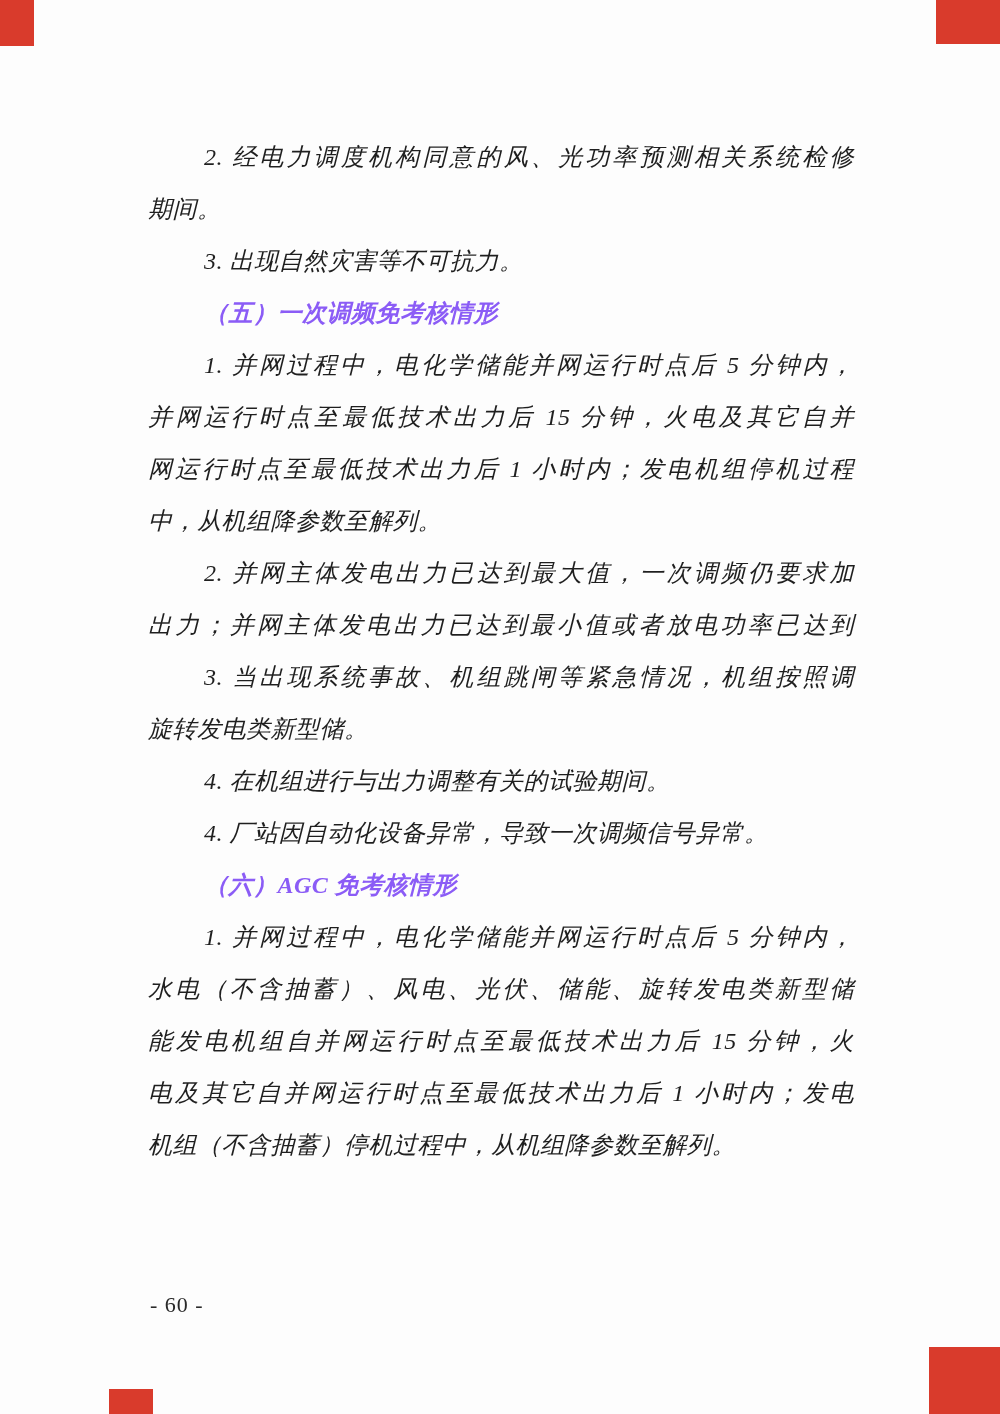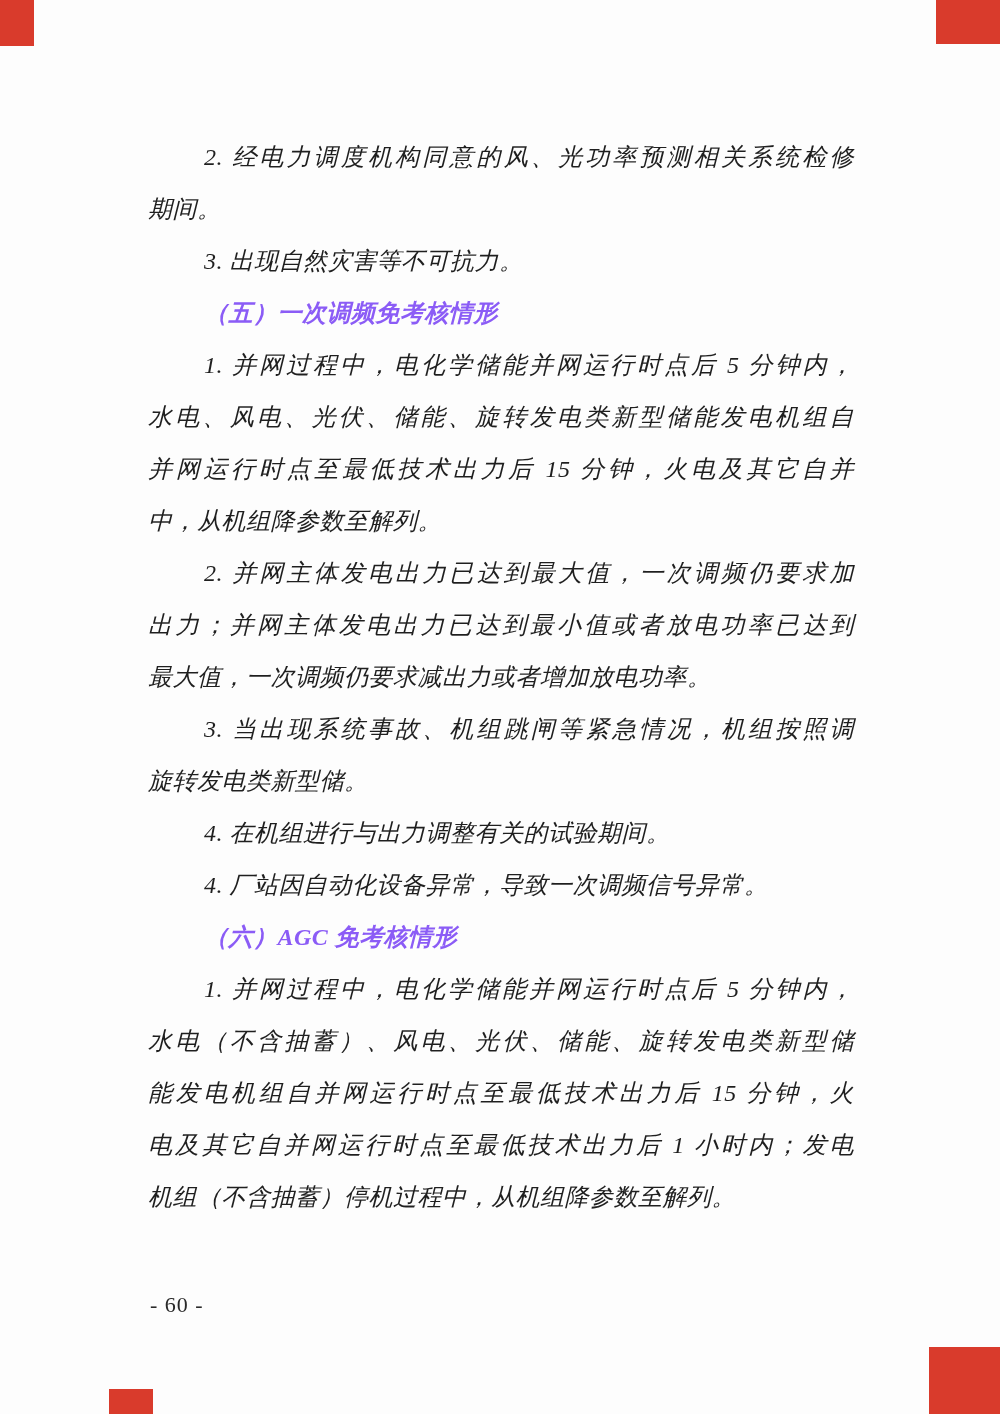--- a/index.html
+++ b/index.html
@@ -68,26 +68,25 @@
 <body>
 
 <div class="page">
 
   <div class="text-block">
     <div class="line indent fill">2. 经电力调度机构同意的风、光功率预测相关系统检修</div>
     <div class="line">期间。</div>
     <div class="line indent">3. 出现自然灾害等不可抗力。</div>
     <div class="line indent bold">（五）一次调频免考核情形</div>
     <div class="line indent fill">1. 并网过程中，电化学储能并网运行时点后 5 分钟内，</div>
-    <div class="line fill">水电、风电、光伏、储能、旋转发电类新型储能发电机组自</div>
     <div class="line fill">并网运行时点至最低技术出力后 15 分钟，火电及其它自并</div>
+    <div class="line fill">网运行时点至最低技术出力后 1 小时内；发电机组停机过程</div>
     <div class="line">中，从机组降参数至解列。</div>
     <div class="line indent fill">2. 并网主体发电出力已达到最大值，一次调频仍要求加</div>
     <div class="line fill">出力；并网主体发电出力已达到最小值或者放电功率已达到</div>
-    <div class="line">最大值，一次调频仍要求减出力或者增加放电功率。</div>
     <div class="line indent fill">3. 当出现系统事故、机组跳闸等紧急情况，机组按照调</div>
     <div class="line">旋转发电类新型储。</div>
     <div class="line indent">4. 在机组进行与出力调整有关的试验期间。</div>
     <div class="line indent">4. 厂站因自动化设备异常，导致一次调频信号异常。</div>
     <div class="line indent bold">（六）AGC 免考核情形</div>
     <div class="line indent fill">1. 并网过程中，电化学储能并网运行时点后 5 分钟内，</div>
     <div class="line fill">水电（不含抽蓄）、风电、光伏、储能、旋转发电类新型储</div>
     <div class="line fill">能发电机组自并网运行时点至最低技术出力后 15 分钟，火</div>
     <div class="line fill">电及其它自并网运行时点至最低技术出力后 1 小时内；发电</div>
     <div class="line">机组（不含抽蓄）停机过程中，从机组降参数至解列。</div>

